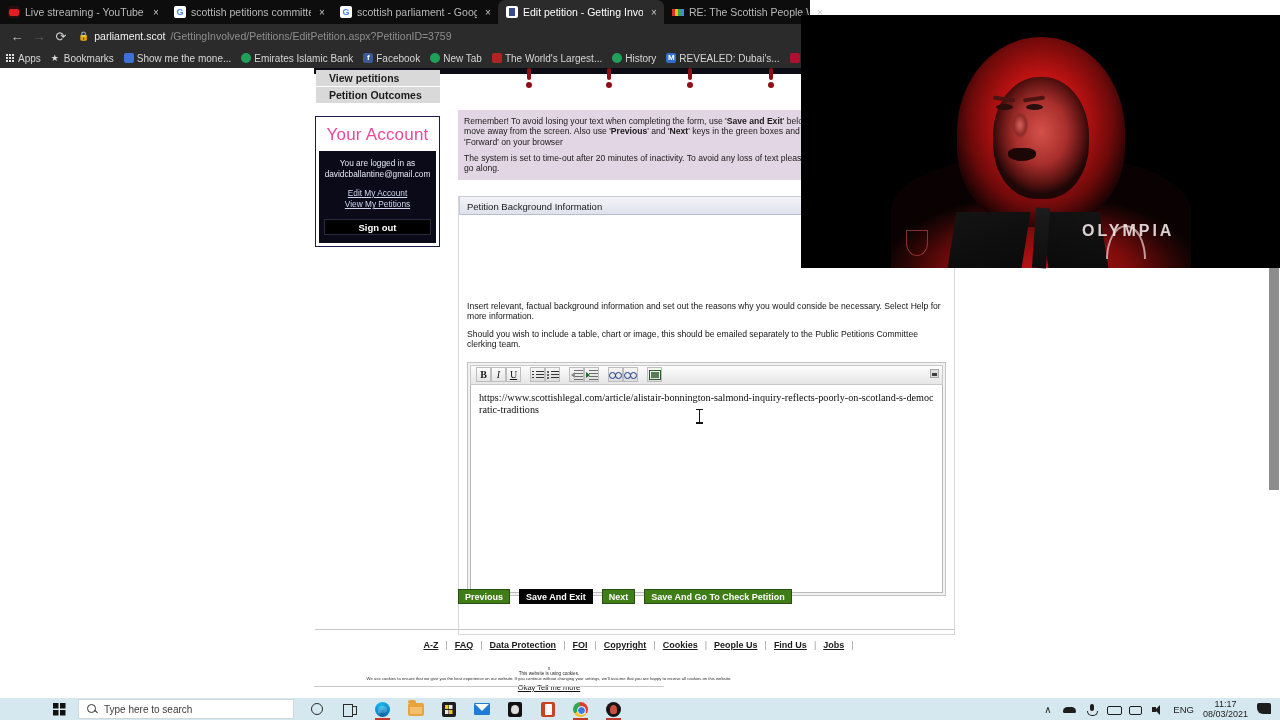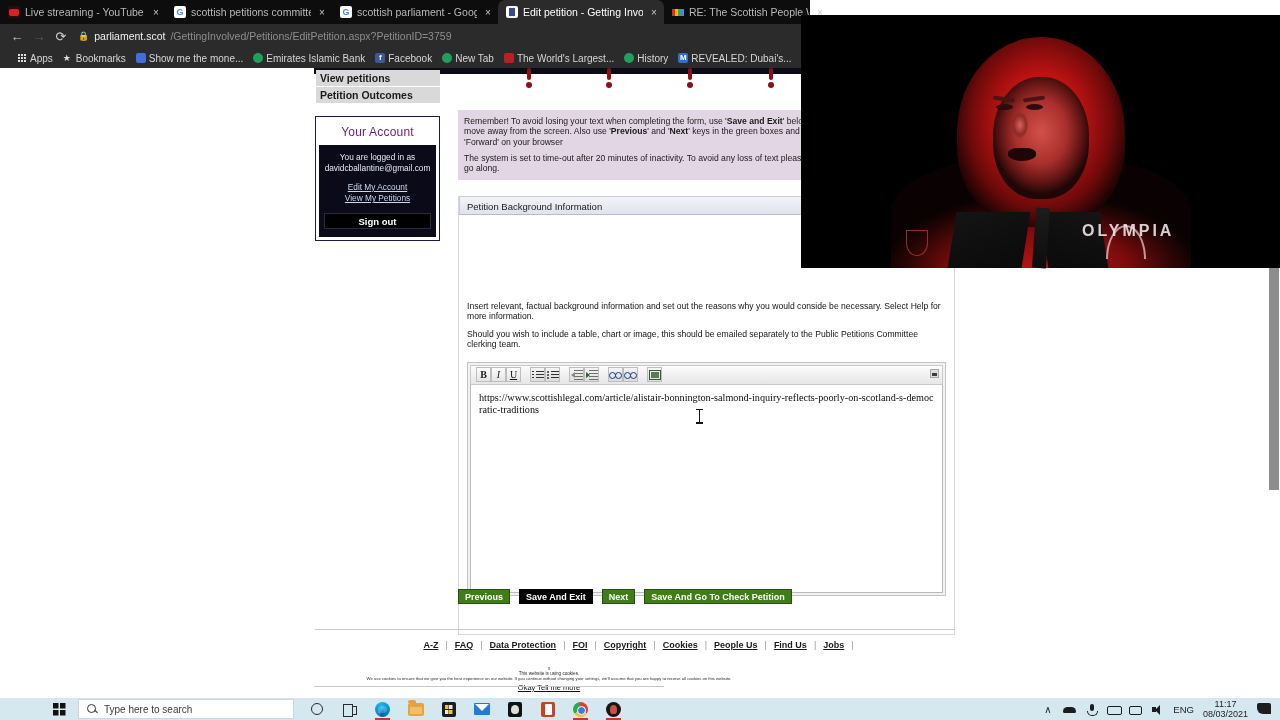--- a/index.html
+++ b/index.html
@@ -67,21 +67,21 @@
     flex: 1 1 auto; height: 17px; margin-left: 6px;
     display: flex; align-items: center; gap: 5px;
     color: #d6d6d6; font-size: 10.5px;
   }
   .lock { font-size: 9px; color:#d8d8d8; }
   .url-strong { color: #efefef; }
   .url-dim { color: #8d8d8d; }
 
   .bookmarks {
     height: 20px; display: flex; align-items: center; gap: 0px;
-    background: #2b2b2b; padding: 0 12px;
+    background: #2b2b2b; padding: 0 0;
   }
   .bm {
     display: flex; align-items: center; gap: 3px;
     padding: 0 5px; color: #d6d6d6; font-size: 10px; white-space: nowrap;
   }
   .bm .bmicon { width: 10px; height: 10px; flex:0 0 10px; display:inline-block; position:relative; }
   .ic-apps { background:transparent; }
   .ic-apps::after{content:""; position:absolute; inset:1px; background:
     radial-gradient(circle 1px at 1px 1px,#ddd 99%,transparent),
     radial-gradient(circle 1px at 4px 1px,#ddd 99%,transparent),
@@ -119,30 +119,30 @@
   .topband2 {
     position: absolute; left: 0; top: 0; width: 314px; height: 6px; background: #fff;
   }
 
   
   .leftnav { position: absolute; left: 316px; top: 2px; width: 124px; }
   .navitem {
     height: 17px; line-height: 17px; background: #d9d9d9;
     border-bottom: 1px solid #ffffff;
     font-size: 10.5px; font-weight: bold; color: #1b1b1b;
-    padding-left: 4px;
+    padding-left: 13px;
   }
 
   .account-box {
     position: absolute; left: 315px; top: 48px; width: 125px;
     border: 1px solid #1b1b4b; background: #fff;
     padding: 3px;
   }
   .account-title {
-    text-align: center; font-size: 12px; color: #701a75;
+    text-align: center; font-size: 17px; color: #ec4899;
     padding: 5px 0 6px 0; letter-spacing: .2px;
   }
   .account-body {
     background: #0a0a18; color: #dfe3f0; padding: 7px 5px 8px 5px;
     text-align: center;
   }
   .acc-line { font-size: 8.3px; line-height: 11px; color: #e6e9f5; }
   .acc-links { margin-top: 8px; }
   .acc-links a {
     display:block; font-size: 8.3px; line-height: 11px;

